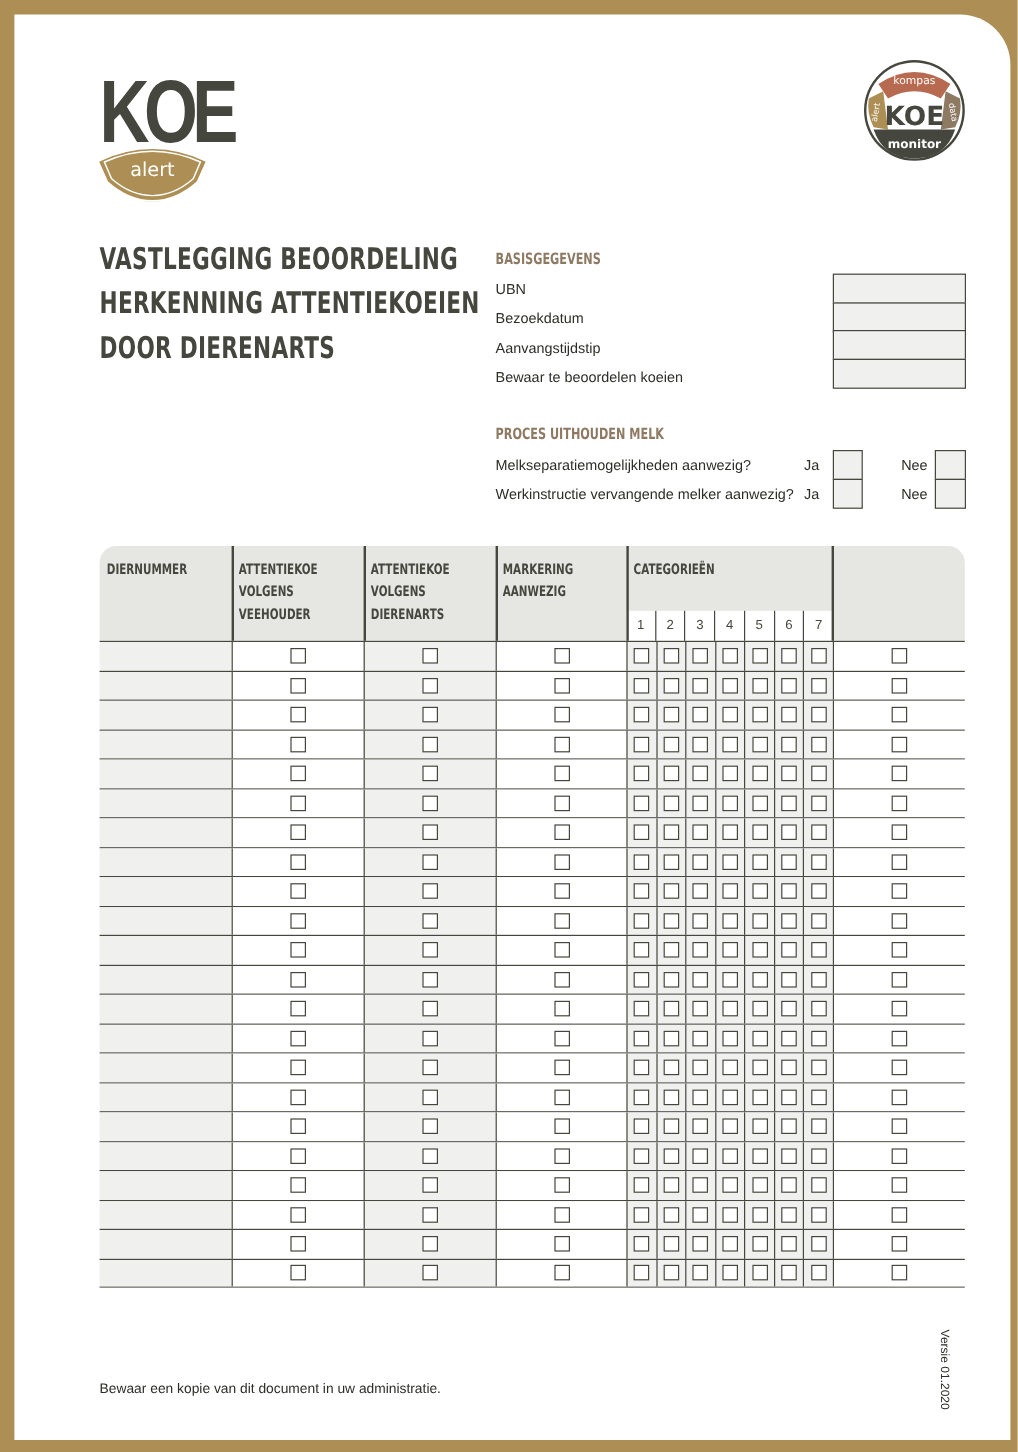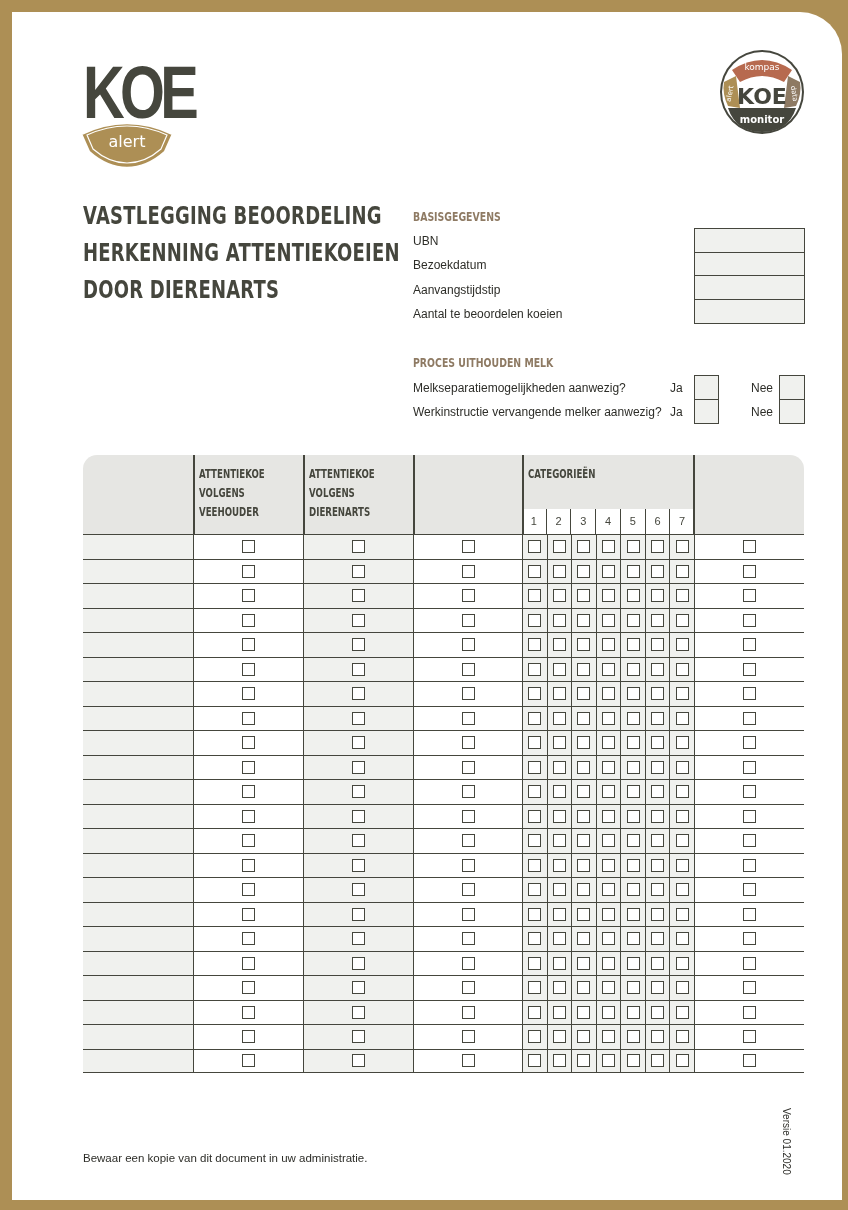--- a/index.html
+++ b/index.html
@@ -78,21 +78,21 @@
   <div class="abs title">
     <div>VASTLEGGING BEOORDELING</div>
     <div>HERKENNING ATTENTIEKOEIEN</div>
     <div>DOOR DIERENARTS</div>
   </div>
 
   <div class="abs sec-head" style="left:401px; top:197px;">BASISGEGEVENS</div>
   <div class="abs lbl" style="left:401px; top:222px;">UBN</div>
   <div class="abs lbl" style="left:401px; top:246px;">Bezoekdatum</div>
   <div class="abs lbl" style="left:401px; top:271px;">Aanvangstijdstip</div>
-  <div class="abs lbl" style="left:401px; top:295px;">Aantal te beoordelen koeien</div>
+  <div class="abs lbl" style="left:401px; top:295px;">Bewaar te beoordelen koeien</div>
   <div class="abs" style="left:682px; top:216px; width:111px; height:98px;">
     <div class="box" style="height:25px;"></div>
     <div class="box" style="height:25px; margin-top:-1.5px;"></div>
     <div class="box" style="height:25px; margin-top:-1.5px;"></div>
     <div class="box" style="height:25px; margin-top:-1.5px;"></div>
   </div>
 
   <div class="abs sec-head" style="left:401px; top:343px;">PROCES UITHOUDEN MELK</div>
   <div class="abs lbl" style="left:401px; top:369px;">Melkseparatiemogelijkheden aanwezig?</div>
   <div class="abs lbl" style="left:401px; top:393px;">Werkinstructie vervangende melker aanwezig?</div>
@@ -100,29 +100,36 @@
   <div class="abs lbl" style="left:658px; top:393px;">Ja</div>
   <div class="abs lbl" style="left:739px; top:369px;">Nee</div>
   <div class="abs lbl" style="left:739px; top:393px;">Nee</div>
   <div class="abs box" style="left:682px; top:363px; width:25px; height:25px;"></div>
   <div class="abs box" style="left:682px; top:387px; width:25px; height:25px;"></div>
   <div class="abs box" style="left:767px; top:363px; width:26px; height:25px;"></div>
   <div class="abs box" style="left:767px; top:387px; width:26px; height:25px;"></div>
 
   <div class="abs tbl">
     <div class="thead">
+      <div class="th" style="left:0; width:110px;">
+        <span>DIERNUMMER</span>
+      </div>
       <div class="th" style="left:110px; width:110px;">
         <span>ATTENTIEKOE</span><br>
         <span>VOLGENS</span><br>
         <span>VEEHOUDER</span>
       </div>
       <div class="th" style="left:220px; width:110px;">
         <span>ATTENTIEKOE</span><br>
         <span>VOLGENS</span><br>
         <span>DIERENARTS</span>
+      </div>
+      <div class="th" style="left:330px; width:109px;">
+        <span>MARKERING</span><br>
+        <span>AANWEZIG</span>
       </div>
       <div class="th" style="left:439px; width:172px;">
         <span>CATEGORIEËN</span>
       </div>
       <div class="numrow">
         <div>1</div>
         <div>2</div>
         <div>3</div>
         <div>4</div>
         <div>5</div>

